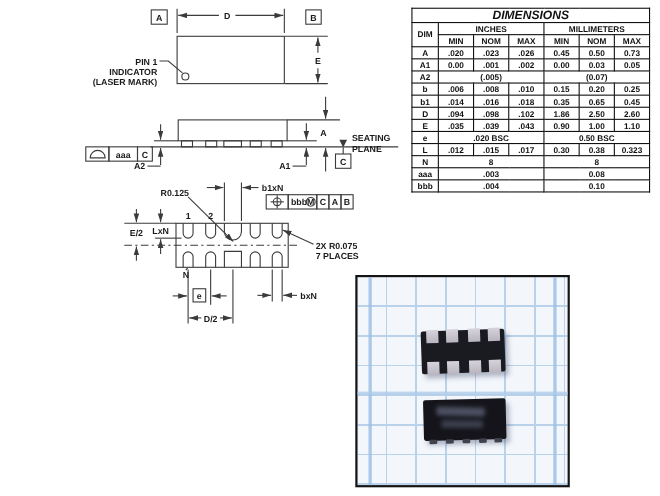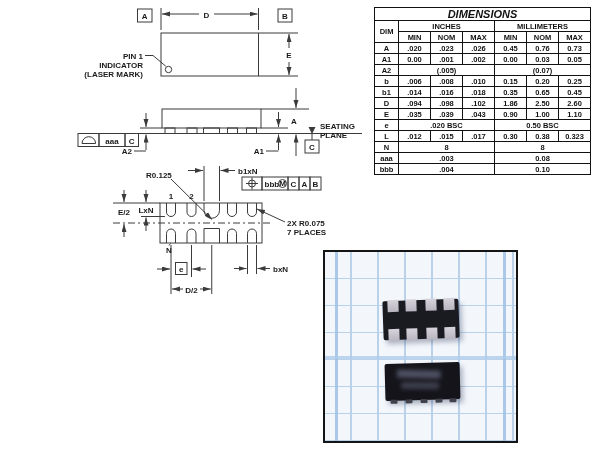--- a/index.html
+++ b/index.html
@@ -208,21 +208,21 @@
     <th>MIN</th>
           <th>NOM</th>
           <th>MAX</th>
   </tr>
   <tr>
           <th>A</th>
           <td>.020</td>
           <td>.023</td>
           <td>.026</td>
           <td>0.45</td>
-          <td>0.76</td>
+          <td>0.50</td>
           <td>0.73</td>
         </tr>
   <tr>
           <th>A1</th>
           <td>0.00</td>
           <td>.001</td>
           <td>.002</td>
           <td>0.00</td>
           <td>0.03</td>
           <td>0.05</td>

